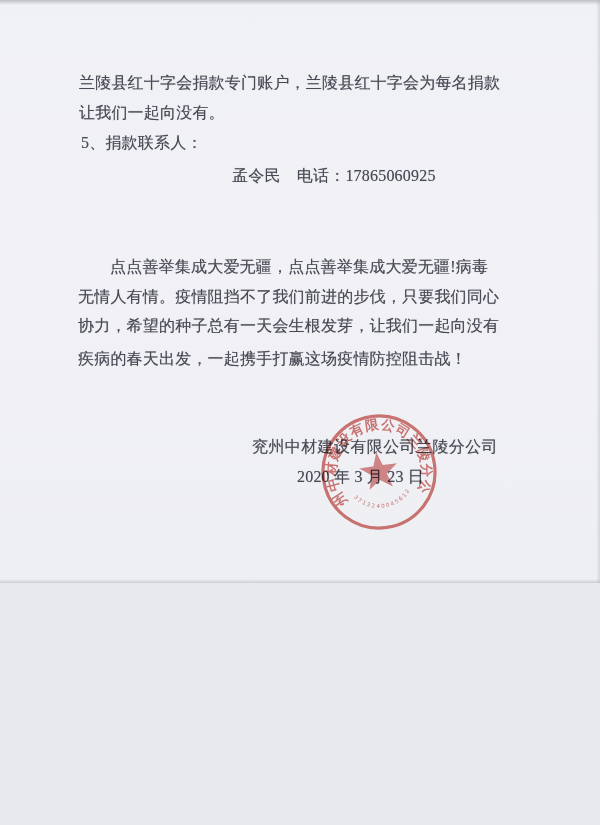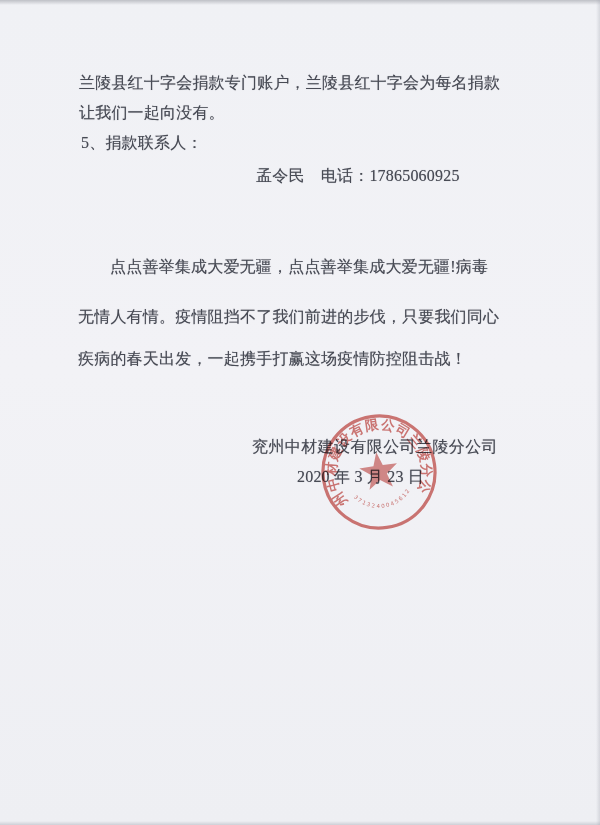--- a/index.html
+++ b/index.html
@@ -3,21 +3,21 @@
 <meta charset="utf-8">
 <style>
   html, body { margin: 0; padding: 0; }
   body {
     width: 600px; height: 825px;
     background: #e8e9ee;
     font-family: "Liberation Serif", "DejaVu Serif", serif;
   }
   .paper {
     position: relative;
-    width: 600px; height: 825px;
+    width: 600px; height: 583px;
     background: linear-gradient(180deg, var(--paper) 0%, #f2f2f6 45%, #eeeff3 100%);
     overflow: hidden;
   }
   
   .scan-edge-top {
     position: absolute; top: 0; left: 0; width: 100%; height: 5px;
     background: linear-gradient(180deg, rgba(150,152,160,.55), rgba(150,152,160,0));
   }
   .scan-edge-bottom {
     position: absolute; bottom: 0; left: 0; width: 100%; height: 4px;
@@ -32,24 +32,24 @@
     position: absolute;
     white-space: pre;
     font-size: 16px;
     letter-spacing: 0.2px;
     color: var(--ink);
     text-shadow: 0 0 0.7px rgba(72,75,85,.55);
   }
   .l1  { left: 79px;  top: 73px;  }
   .l2  { left: 79px;  top: 103px; }
   .l3  { left: 81px;  top: 133px; }
-  .l4  { left: 232px; top: 166px; margin-left: 24px; }
+  .l4  { left: 232px; top: 166px; }
   .l5  { left: 232px; top: 196px; }
   .l6  { left: 110px; top: 257px; }
-  .l7  { left: 78px;  top: 287px; margin-top: 20px; }
+  .l7  { left: 78px;  top: 287px; }
   .l8  { left: 78px;  top: 316px; }
   .l9  { left: 78px;  top: 349px; }
   .l10 { left: 252px; top: 437px; letter-spacing: 0.4px; }
   .l11 { left: 297px; top: 467px; }
   
   .stamp {
     position: absolute;
     left: 304px; top: 397px;
     width: 150px; height: 150px;
     transform: rotate(-8deg);
@@ -79,20 +79,21 @@
   <div class="scan-edge-top"></div>
   <div class="scan-edge-bottom"></div>
   <div class="scan-edge-right"></div>
 
   <div class="line l1">兰陵县红十字会捐款专门账户，兰陵县红十字会为每名捐款</div>
   <div class="line l2">让我们一起向没有。</div>
   <div class="line l3">5、捐款联系人：</div>
   <div class="line l4">孟令民　电话：17865060925</div>
   <div class="line l6">点点善举集成大爱无疆，点点善举集成大爱无疆!病毒</div>
   <div class="line l7">无情人有情。疫情阻挡不了我们前进的步伐，只要我们同心</div>
+  <div class="line l8">协力，希望的种子总有一天会生根发芽，让我们一起向没有</div>
   <div class="line l9">疾病的春天出发，一起携手打赢这场疫情防控阻击战！</div>
   <div class="line l10">兖州中材建设有限公司兰陵分公司</div>
   <div class="line l11">2020 年 3 月 23 日</div>
 
   <svg class="stamp" viewBox="0 0 150 150" xmlns="http://www.w3.org/2000/svg">
     <circle class="seal-ring" cx="75" cy="75" r="56"></circle>
     <path id="sealTopArc" d="M 44.6,105.4 A 43,43 0 1 1 105.4,105.4" fill="none"></path>
     <path id="sealBottomArc" d="M 43.8,93 A 36,36 0 0 0 106.2,93" fill="none"></path>
     <path class="seal-star" d="M 75,55 L 79.7,68.5 L 94,68.8 L 82.6,77.5 L 86.8,91.2 L 75,83 L 63.2,91.2 L 67.4,77.5 L 56,68.8 L 70.3,68.5 Z"></path>
     <text class="seal-arc-text">

